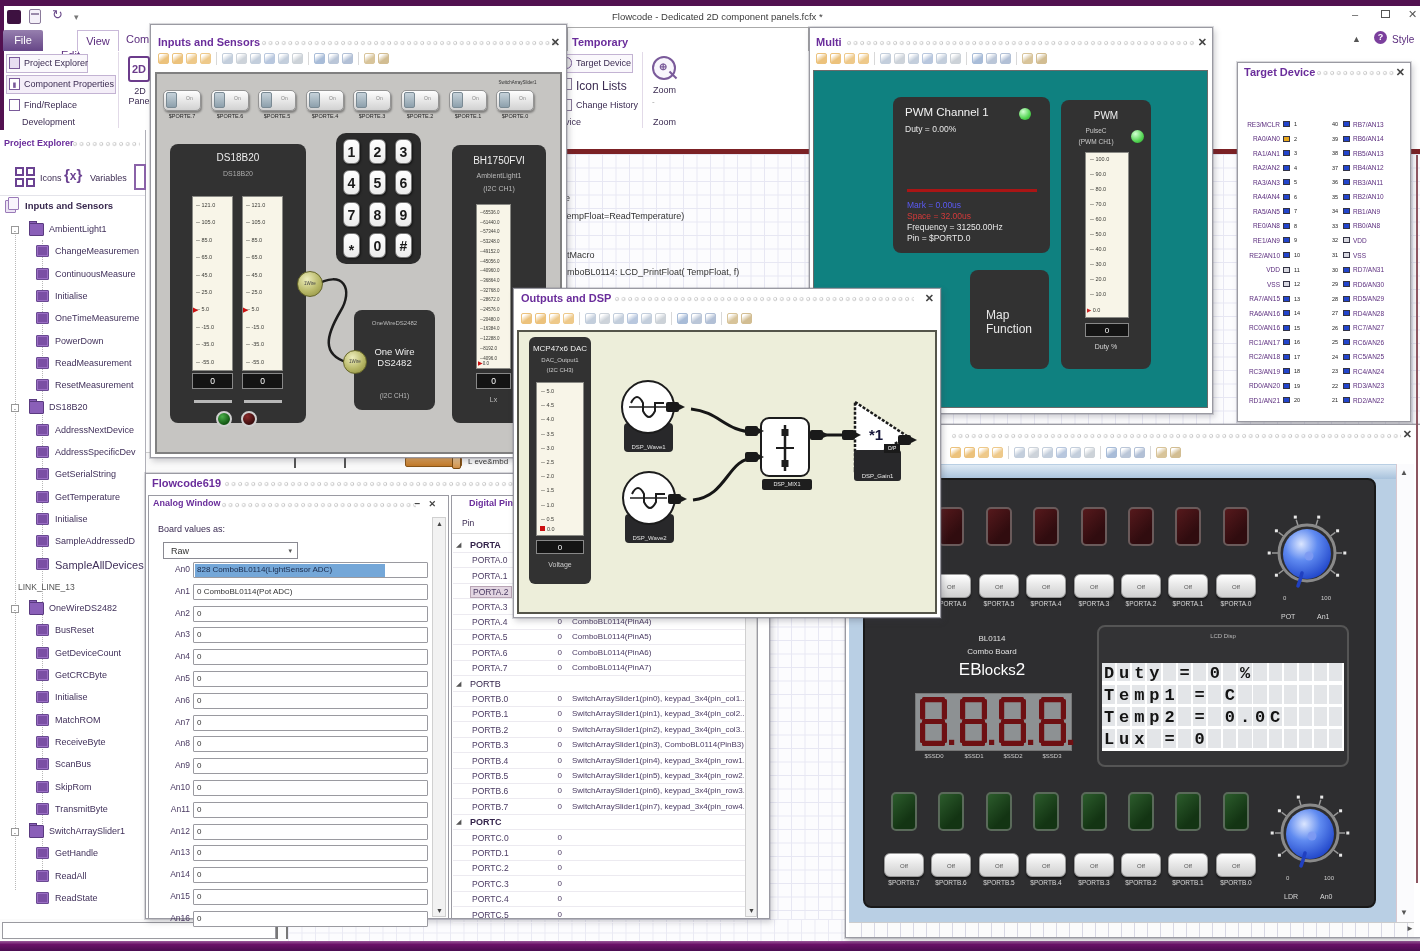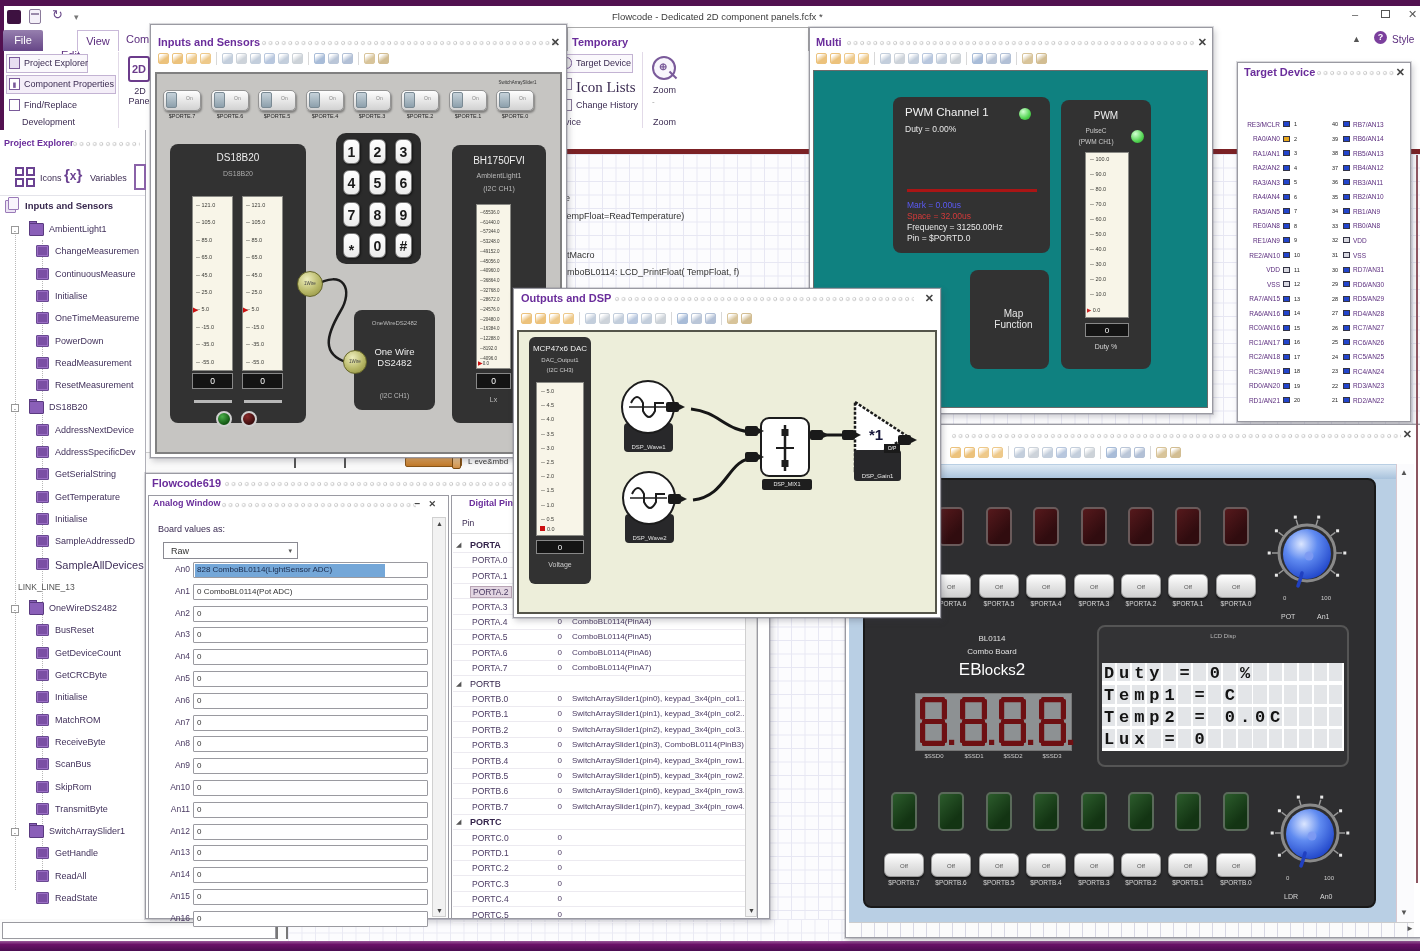--- a/index.html
+++ b/index.html
@@ -49,21 +49,21 @@
 <div class="a" style="left:9px;top:99px;width:11px;height:12px;border:1px solid #7a5a9a;background:#fff"></div>
 <div class="a gtxt" style="left:24px;top:100px;font-size:9px;">Find/Replace</div>
 <div class="a gtxt" style="left:22px;top:117px;font-size:9px;">Development</div>
 <div class="a" style="left:118px;top:52px;width:1px;height:76px;background:#e2dae8"></div>
 <div class="a" style="left:128px;top:56px;width:22px;height:26px;border:2px solid #6b3b8b;border-radius:3px;color:#6b3b8b;font-weight:bold;font-size:11px;text-align:center;line-height:23px;background:#fff">2D</div>
 <div class="a gtxt" style="left:128px;top:86px;font-size:9px;text-align:center;width:24px">2D<br>Panel</div>
 <div class="a" style="left:558px;top:54px;width:75px;height:19px;border:1px solid #c3b3d3;background:#faf8fc"></div>
 <div class="a" style="left:561px;top:57px;width:11px;height:12px;border:1px solid #7a5a9a;border-radius:6px;background:#eee"></div>
 <div class="a gtxt" style="left:576px;top:58px;font-size:9px;">Target Device</div>
 <div class="a" style="left:561px;top:78px;width:11px;height:12px;border:1px solid #8a7a9a;background:#fff"></div>
-<div class="a gtxt" style="left:576px;top:79px;font-size:15px;font-family:Liberation Serif, serif;">Icon Lists</div>
+<div class="a gtxt" style="left:576px;top:79px;font-size:12px;">Icon Lists</div>
 <div class="a" style="left:561px;top:99px;width:11px;height:12px;border:1px solid #8a7a9a;background:#fff"></div>
 <div class="a gtxt" style="left:576px;top:100px;font-size:9px;">Change History</div>
 <div class="a gtxt" style="left:560px;top:117px;font-size:9px;">evice</div>
 <div class="a" style="left:642px;top:52px;width:1px;height:76px;background:#e2dae8"></div>
 <div class="a" style="left:652px;top:56px;width:24px;height:24px;border-radius:13px;border:2px solid #7a5a9a;background:#f8f5fc"></div>
 <div class="a" style="left:659px;top:61px;font-size:10px;color:#7a5a9a;font-weight:bold">⊕</div>
 <div class="a" style="left:668px;top:74px;width:10px;height:2px;background:#7a5a9a;transform:rotate(45deg)"></div>
 <div class="a gtxt" style="left:653px;top:85px;font-size:9px;">Zoom</div>
 <div class="a gtxt" style="left:652px;top:97px;font-size:8px;color:#999">-</div>
 <div class="a gtxt" style="left:653px;top:117px;font-size:9px;">Zoom</div>
@@ -383,21 +383,21 @@
       <div class="tick" style="left:4px;top:94.0px">─ 40.0</div>
       <div class="tick" style="left:4px;top:109.0px">─ 30.0</div>
       <div class="tick" style="left:4px;top:124.0px">─ 20.0</div>
       <div class="tick" style="left:4px;top:139.0px">─ 10.0</div>
    <div class="tick" style="left:1px;top:155px;color:#cc2222">▶<span style="color:#3a3a35"> 0.0</span></div>
  </div>
  <div class="vbox" style="left:24px;top:223px;width:44px;height:14px;font-size:8px;line-height:14px">0</div>
  <div style="position:absolute;left:0;top:243px;width:100%;text-align:center;font-size:7px;color:#d8d8d8">Duty %</div>
 </div>
 <div class="dk" style="left:970px;top:270px;width:79px;height:99px;">
- <div style="position:absolute;left:4px;top:38px;width:100%;text-align:center;font-size:10px;color:#e8e8e8">Map<br>Function</div>
+ <div style="position:absolute;left:16px;top:38px;width:100%;font-size:12px;color:#e8e8e8">Map<br>Function</div>
 </div>
 <div class="win" style="left:845px;top:424px;width:575px;height:514px;border-right:none">
  <div class="dots" style="position:absolute;left:105px;top:7px;width:450px;height:8px;"></div>
  <div class="wx" style="right:8px;">✕</div>
 </div>
 <div class="tb" style="left:950px;top:446px">
     <div class="ic" style="background:linear-gradient(145deg,#ffffff 18%,#ecc27c 60%);border:1px solid #ecc27c"></div>
     <div class="ic" style="background:linear-gradient(145deg,#ffffff 18%,#ecc27c 60%);border:1px solid #ecc27c"></div>
     <div class="ic" style="background:linear-gradient(145deg,#ffffff 18%,#eec98a 60%);border:1px solid #eec98a"></div>
     <div class="ic" style="background:linear-gradient(145deg,#ffffff 18%,#eec98a 60%);border:1px solid #eec98a"></div>

